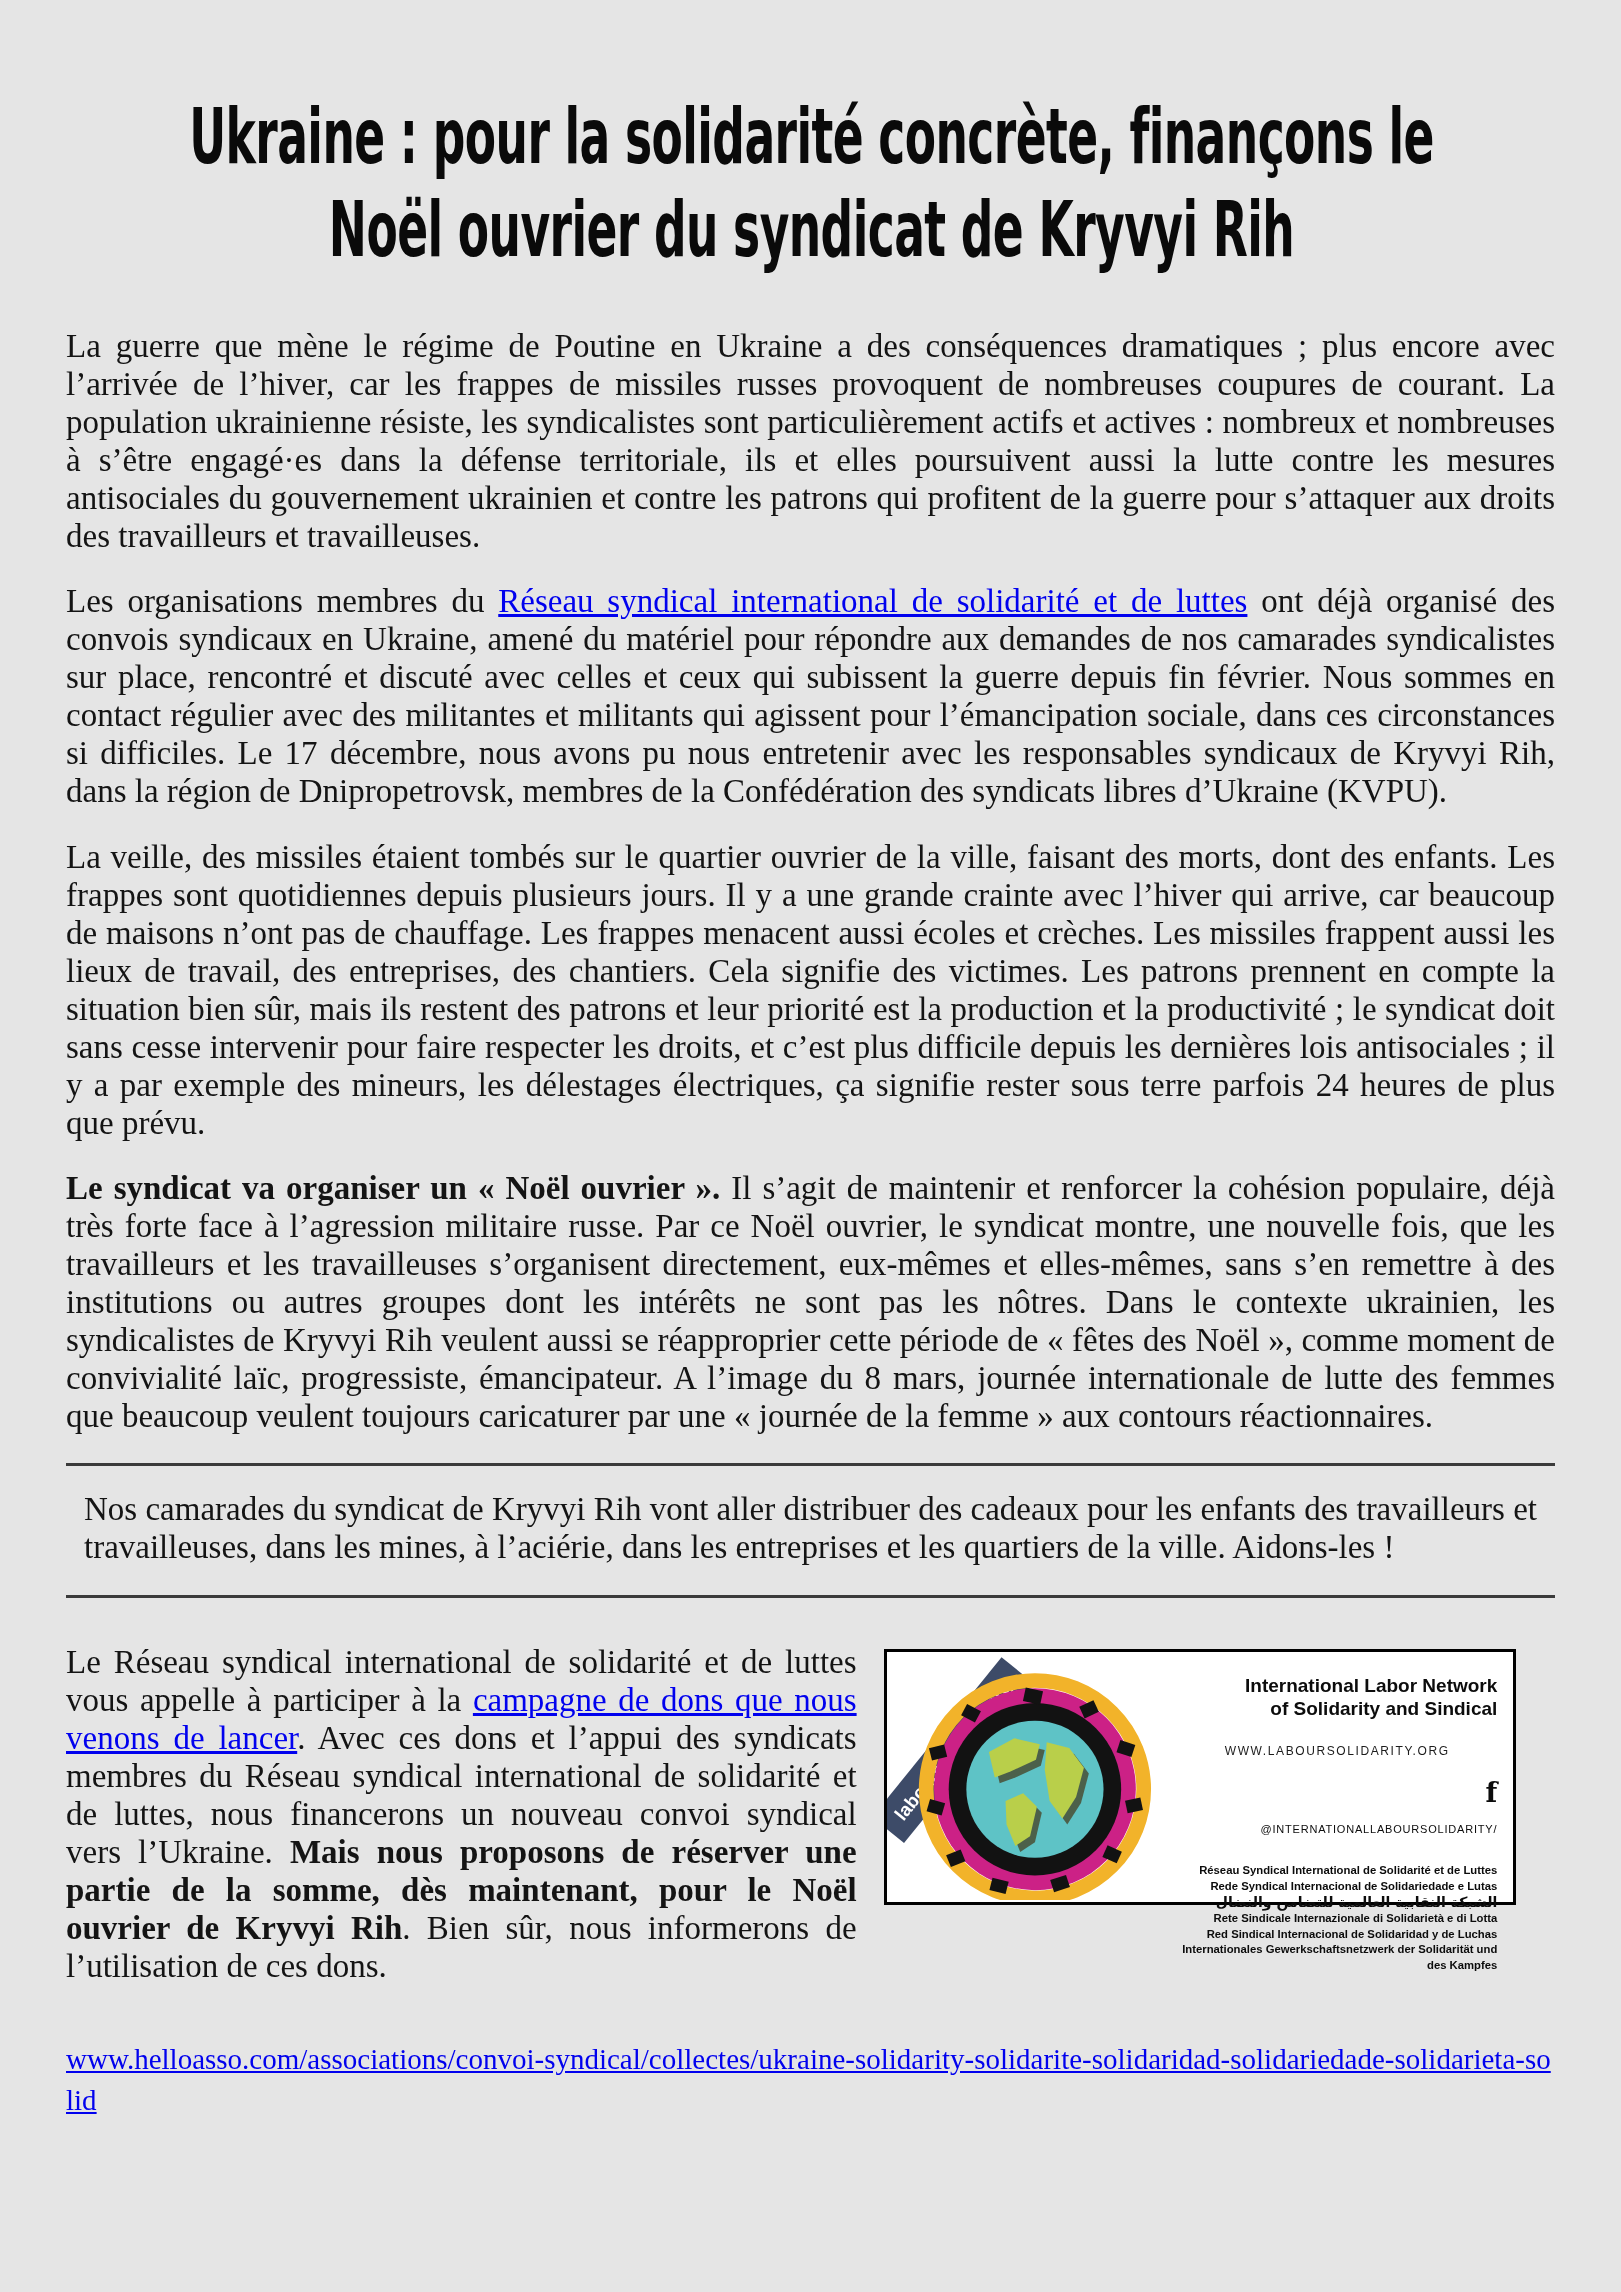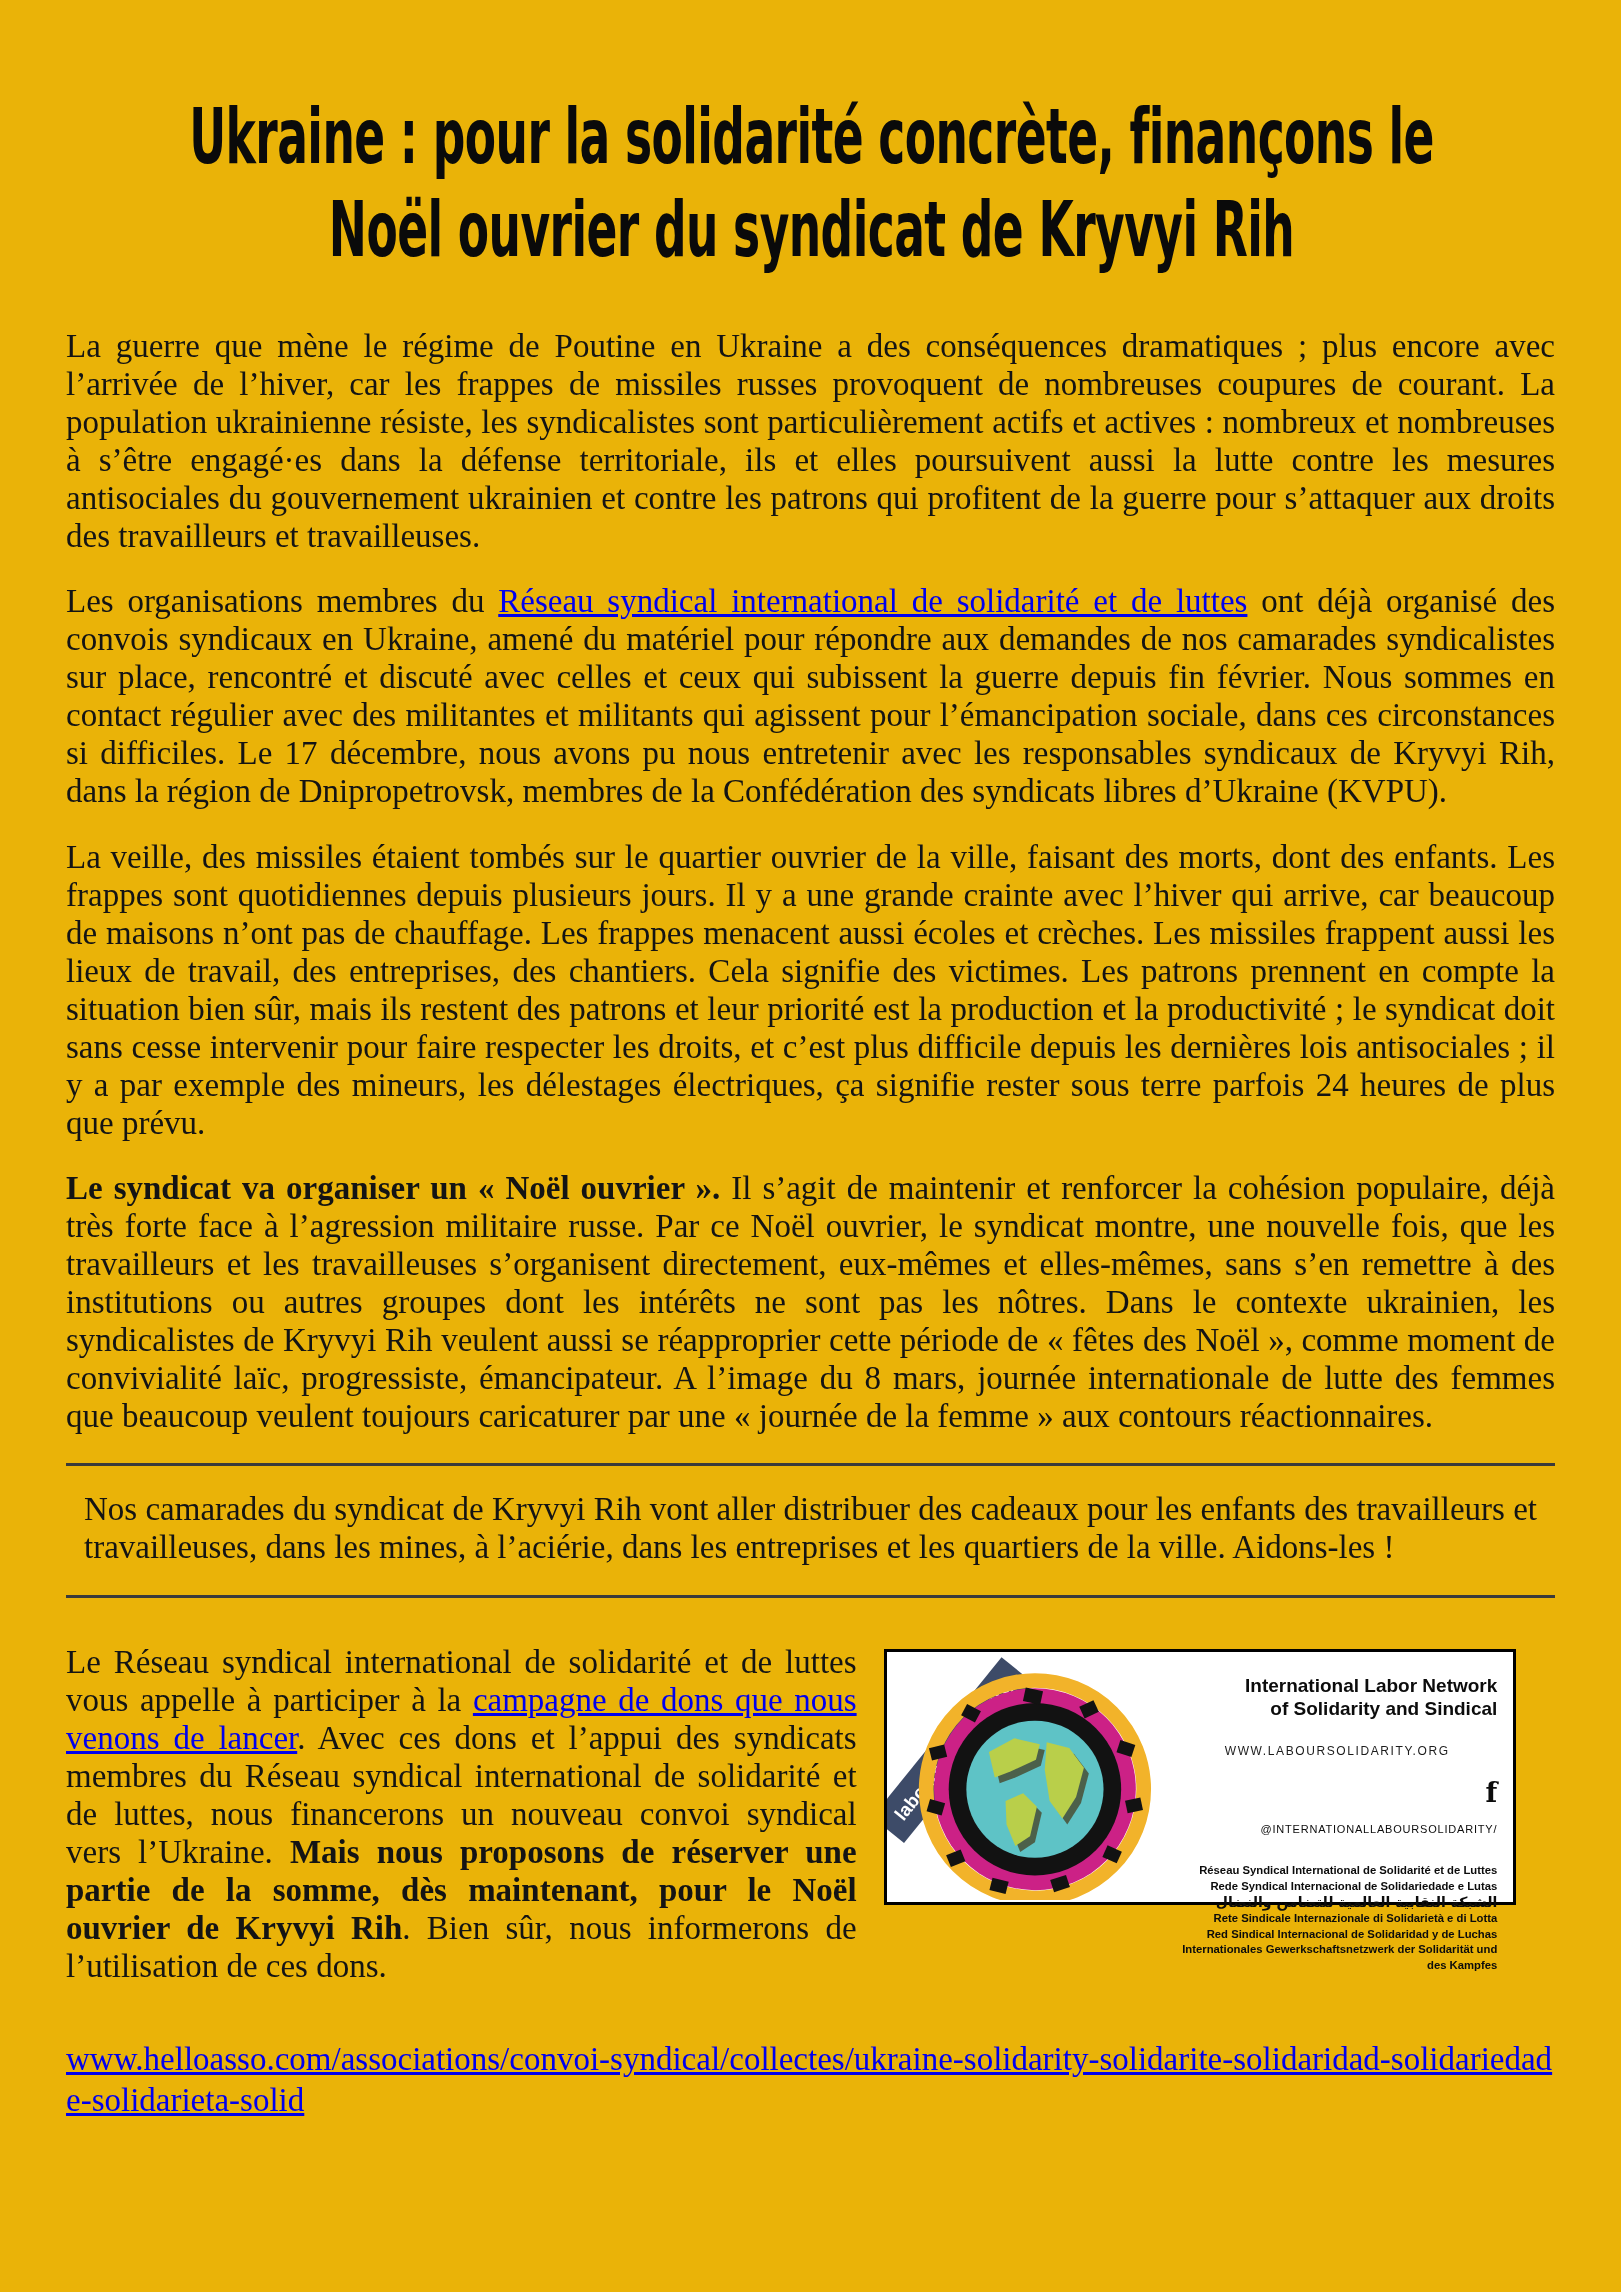--- a/index.html
+++ b/index.html
@@ -1,19 +1,19 @@
 <!DOCTYPE html>
 <html lang="fr"><head>
 <meta charset="utf-8">
 <style>
   html, body { margin:0; padding:0; background:#ffffff; }
   .page {
     width:1621px; min-height:2293px; box-sizing:border-box;
     padding:90px 66px 59px 66px;
-    background:#eab308;
+    background:#e5e5e5;
     font-family:"Liberation Serif", serif;
     color:#141414;
     overflow:hidden;
   }
   
   .doc-title {
     width:2483px; margin:0 0 51px -496px;
     transform:scaleX(0.60); transform-origin:50% 0;
     text-align:center;
     font-family:"DejaVu Sans", sans-serif;
@@ -49,21 +49,21 @@
   .logo-right { flex:1; text-align:right; padding:21.6px 15.7px 7.8px 0; color:#0c0c0c; }
   .org-name { font-weight:bold; font-size:19px; line-height:23.5px; }
   .org-site { font-size:12px; letter-spacing:1.6px; margin-top:10.8px; color:#1c1c1c;text-align:center; }
   .fb-glyph { font-size:27.4px; font-weight:bold; line-height:29px; margin-top:8.8px; font-family:"DejaVu Serif", serif; }
   .fb-handle { font-size:11px; letter-spacing:0.8px; margin-top:2.9px; }
   .names { margin-top:14.7px; font-size:11.3px; font-weight:bold; line-height:15.7px; }
   .names .ar { font-size:14px; line-height:16.7px; font-family:"DejaVu Sans", sans-serif; }
 
   .url-par {
     clear:both; margin:54px 0 0 0;
-    font-size:33px; line-height:41px; text-align:left;
+    font-size:29px; line-height:41px; text-align:left;
   }
   .url-par a { overflow-wrap:anywhere; word-break:break-all; }
 </style>
 </head>
 <body>
 
 <div class="page">
 
   <h1 class="doc-title">
     <span class="tline">Ukraine : pour la solidarité concrète, finançons le</span>

